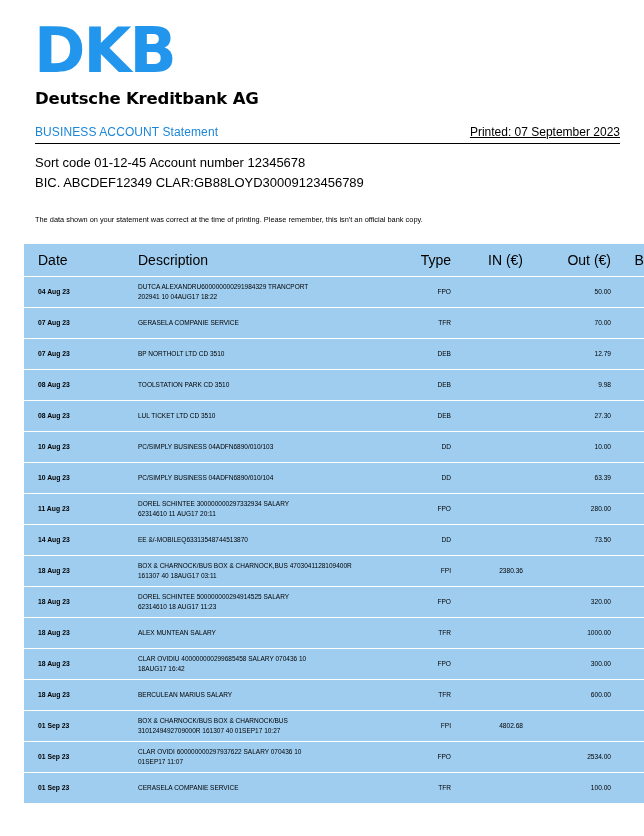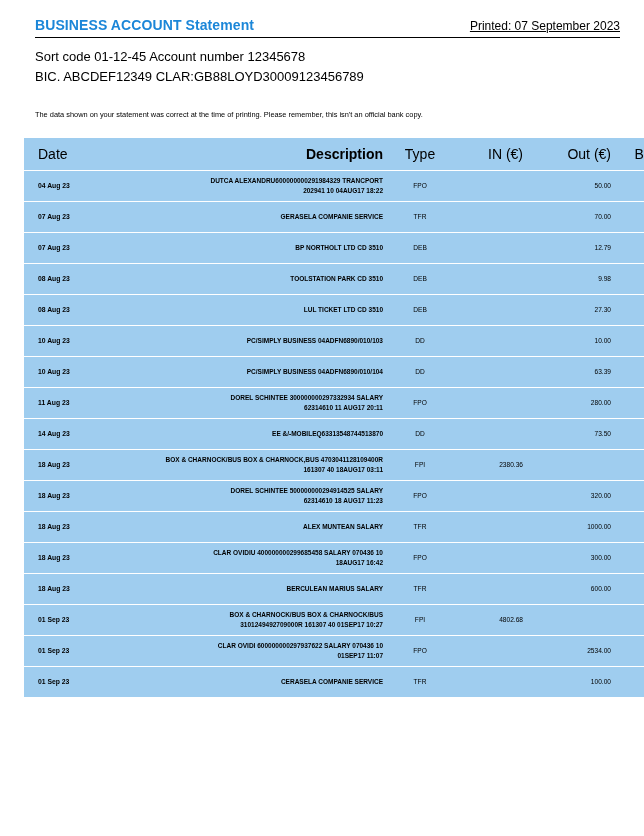--- a/index.html
+++ b/index.html
@@ -50,22 +50,22 @@
   .title-row {
     display: flex;
     align-items: flex-end;
     justify-content: space-between;
     margin-top: 17px;
     margin-left: 13px;
     margin-right: 2px;
   }
   .stmt-title {
     color: #1b86d8;
-    font-weight: 700;
-    font-size: 14px;
+    font-weight: 400;
+    font-size: 12px;
     letter-spacing: 0.1px;
   }
   .printed {
     color: #000000;
     font-size: 12px;
     text-decoration: underline;
   }
   .rule {
     height: 1px;
     background: #000000;
@@ -118,22 +118,22 @@
   }
   thead th {
     font-weight: 400;
     font-size: 14px;
     color: #000000;
     height: 32px;
     border-bottom: 1.4px solid #ffffff;
     padding-bottom: 2px;
   }
   .c-date   { width: 82px;  text-align: left;  padding-left: 14px !important; }
-  .c-desc   { width: 245px; text-align: right;  padding-left: 18px !important; font-weight: bold; }
-  .c-type   { width: 62px;  text-align: center;  padding-left: 6px !important; margin-top: 20px; }
+  .c-desc   { width: 245px; text-align: left;  padding-left: 18px !important; }
+  .c-type   { width: 62px;  text-align: right;  padding-left: 6px !important; margin-top: 20px; }
   .c-in     { width: 72px;  text-align: right; padding-right: 12px !important; }
   .c-out    { width: 76px;  text-align: right; padding-right: 14px !important; }
   .c-bal    { width: 81px;  text-align: right; padding-right: 12px !important; }
 
   tbody tr { border-bottom: 1.2px solid #ffffff; }
   tbody tr:last-child { border-bottom: none; }
   tbody td {
     font-size: 6.6px;
     height: 30px;
     line-height: 1.45;
@@ -147,20 +147,24 @@
   tbody td.c-in,
   tbody td.c-out,
   tbody td.c-bal { font-size: 6.6px; }
   .desc-l2 { display: block; }
 </style>
 </head>
 <body>
 
 <div class="page">
 
+  <div class="logo-block">
+    <div class="logo-word">DKB</div>
+    <div class="logo-sub">Deutsche Kreditbank AG</div>
+  </div>
 
   <div class="title-row">
     <div class="stmt-title">BUSINESS ACCOUNT Statement</div>
     <div class="printed">Printed: 07 September 2023</div>
   </div>
   <div class="rule"></div>
 
   <div class="info-row">
     <div class="acct">
       <div>Sort code 01-12-45  Account number 12345678</div>

